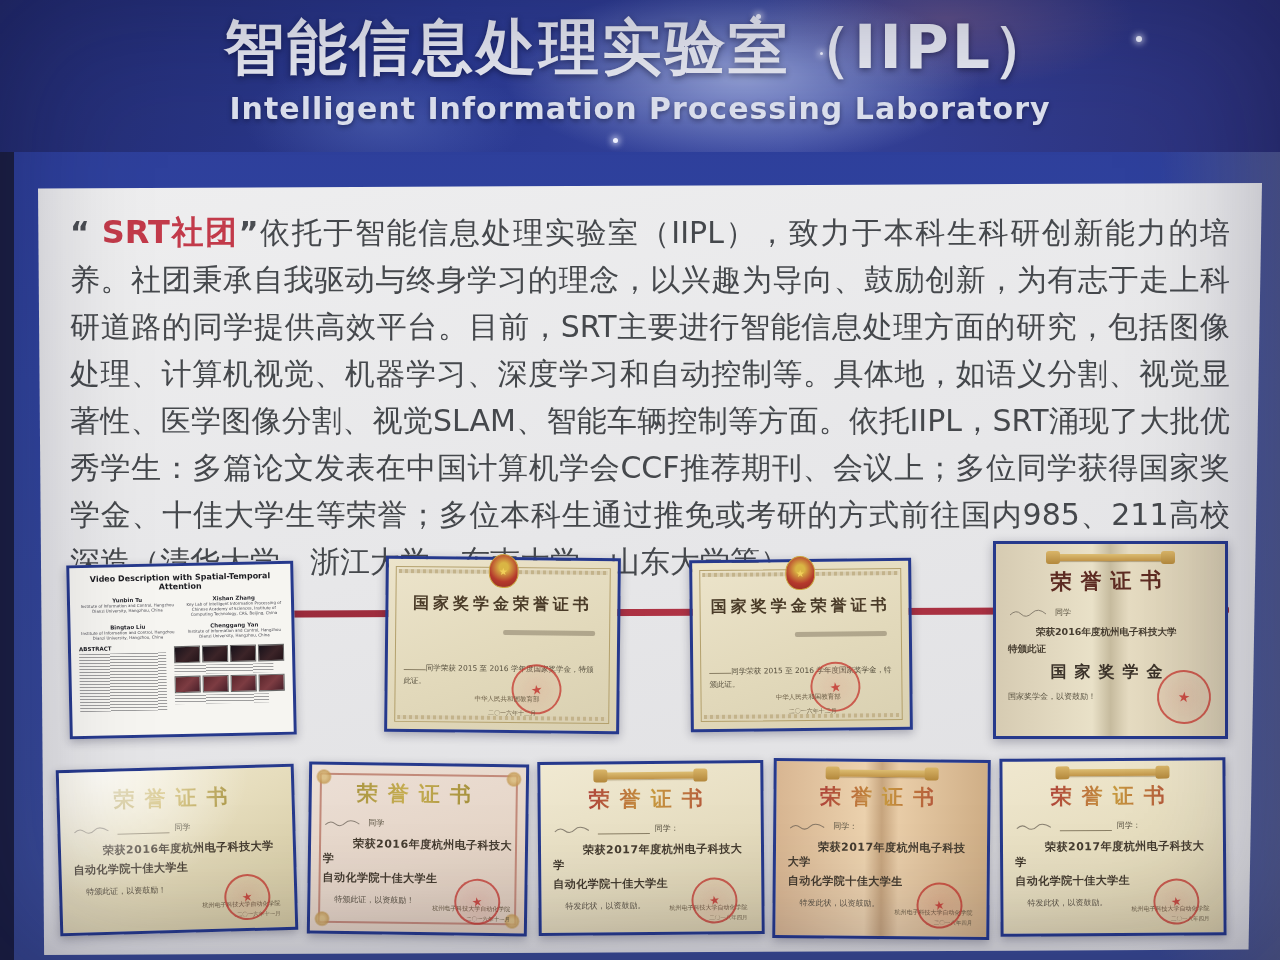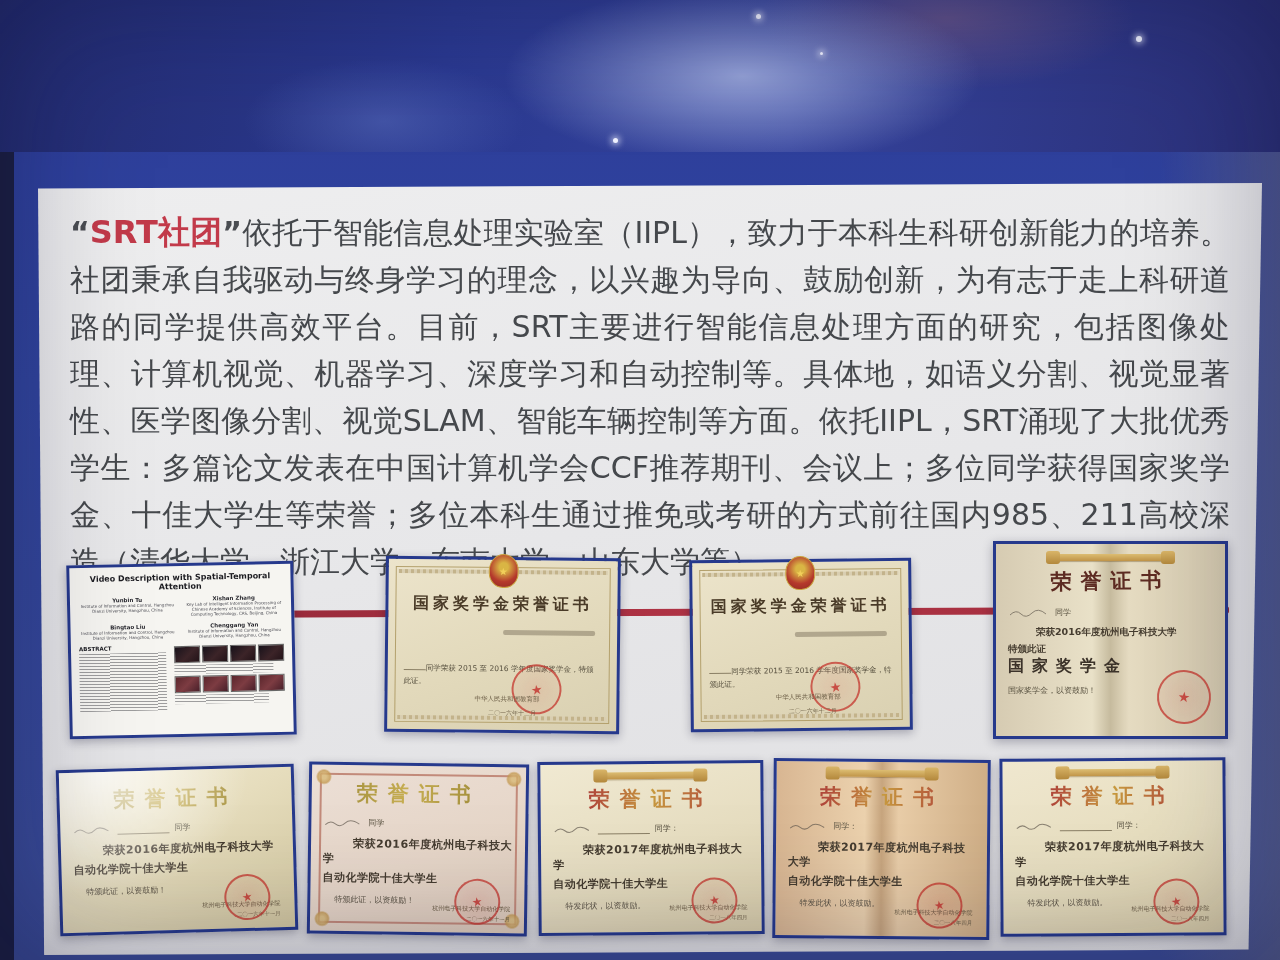--- a/index.html
+++ b/index.html
@@ -31,21 +31,21 @@
     box-shadow:inset 0 0 140px rgba(8,10,40,.35);}
   
   .panel{
     position:absolute;left:38px;top:183px;width:1224px;height:772px;z-index:10;
     background:linear-gradient(168deg,#eeeeef 0%,#e7e7e9 45%,#dedee1 100%);
     clip-path:polygon(0% 0.7%,100% 0%,98.9% 99.3%,0.5% 100%);
     box-shadow:0 6px 22px rgba(0,0,30,.35);
   }
   .intro{margin:26px 32px 0 32px;font-size:30px;line-height:47px;color:#45484c;
     text-align:justify;font-weight:500;}
-  .lead{color:#c23a4a;font-weight:800;font-size:32px;}
+  .lead{color:#c23a4a;font-weight:800;font-size:32px;margin-left:12px;}
   .lead-quote{color:#4a4d52;font-weight:700;}
   .red-rule{margin:24px auto 0 auto;width:1158px;height:7px;background:linear-gradient(90deg,#8f2736,#b03345 55%,#a12e3e);
     transform:rotate(-0.25deg);border-radius:2px;}
   
   .cert{position:absolute;border:3px solid #26398c;box-sizing:border-box;
     box-shadow:0 3px 10px rgba(20,20,50,.3);}
   .seal{position:absolute;border:2.5px solid rgba(195,48,42,.72);border-radius:50%;
     display:flex;align-items:center;justify-content:center;color:rgba(195,48,42,.8);
     background:radial-gradient(circle,rgba(210,70,60,.12),rgba(210,70,60,.03));}
   .sig{opacity:.65;}
@@ -83,21 +83,21 @@
   .nat-issuer{position:absolute;left:38%;bottom:26px;font-size:6.5px;color:#6a5c44;}
   .nat-date{position:absolute;left:44%;bottom:12px;font-size:6px;color:#73654c;}
   
   .book{left:955px;top:358px;width:235px;height:198px;padding:10px 12px;
     background:linear-gradient(90deg,#d6cbb2 0%,#e9e1c8 42%,#c6bb9e 50%,#e6dcc2 58%,#d2c7ac 100%);}
   .book-title{text-align:center;font-size:21px;font-weight:800;letter-spacing:9px;color:#5d2b22;
     font-family:"DejaVu Serif","Liberation Serif",serif;transform:rotate(-1deg);margin-top:6px;}
   .book-name{margin-top:12px;font-size:8px;color:#57503f;display:flex;align-items:flex-end;gap:5px;}
   .book-line1{margin-top:8px;font-size:9.5px;font-weight:700;color:#463d30;text-indent:28px;}
   .book-line2{margin-top:4px;font-size:9.5px;font-weight:700;color:#463d30;}
-  .book-award{text-align:left;font-size:16px;font-weight:800;letter-spacing:8px;color:#3c332a;
+  .book-award{margin-top:6px;text-align:center;font-size:16px;font-weight:800;letter-spacing:8px;color:#3c332a;
     font-family:"DejaVu Serif","Liberation Serif",serif;}
   .book-line3{margin-top:8px;font-size:8px;color:#57503f;}
   .book-seal{width:50px;height:50px;right:14px;bottom:12px;font-size:14px;transform:rotate(6deg);}
   .ribbon{height:7px;margin:0 auto;border-radius:3px;
     background:linear-gradient(180deg,#dcbd72,#c09448);box-shadow:0 1px 1px rgba(90,60,10,.35);position:relative;}
   .ribbon::before,.ribbon::after{content:"";position:absolute;top:-3px;width:14px;height:13px;border-radius:3px;
     background:linear-gradient(180deg,#d9b568,#b3883c);}
   .ribbon::before{left:-8px;} .ribbon::after{right:-8px;}
   
   .hcert{padding:8px 12px;}
@@ -131,20 +131,22 @@
   .hc4{left:735px;top:576px;width:217px;height:180px;transform:rotate(0.5deg);
     background:linear-gradient(90deg,#d9b queen 0%,#ecd2ae 42%,#c7a57e 50%,#e9cda8 58%,#cfae86 100%);}
   .hc4b{background:linear-gradient(90deg,#d8b692 0%,#ecd2ae 42%,#c7a57e 50%,#e9cda8 58%,#cfae86 100%);}
   .hc5{left:962px;top:575px;width:226px;height:178px;transform:rotate(-0.4deg);
     background:linear-gradient(160deg,#efe7cf 0%,#e7debf 55%,#d9cda8 100%);}
 </style>
 </head>
 <body>
 
 <div class="header">
+  <div class="title-zh">智能信息处理实验室（IIPL）</div>
+  <div class="title-en">Intelligent Information Processing Laboratory</div>
   <div class="star" style="left:756px;top:14px;width:5px;height:5px;"></div>
   <div class="star" style="left:1136px;top:36px;width:6px;height:6px;"></div>
   <div class="star" style="left:820px;top:52px;width:3px;height:3px;"></div>
   <div class="star" style="left:613px;top:138px;width:5px;height:5px;"></div>
 </div>
 <div class="edge-left"></div>
 <div class="mute-right"></div>
 
 <div class="panel">
 

